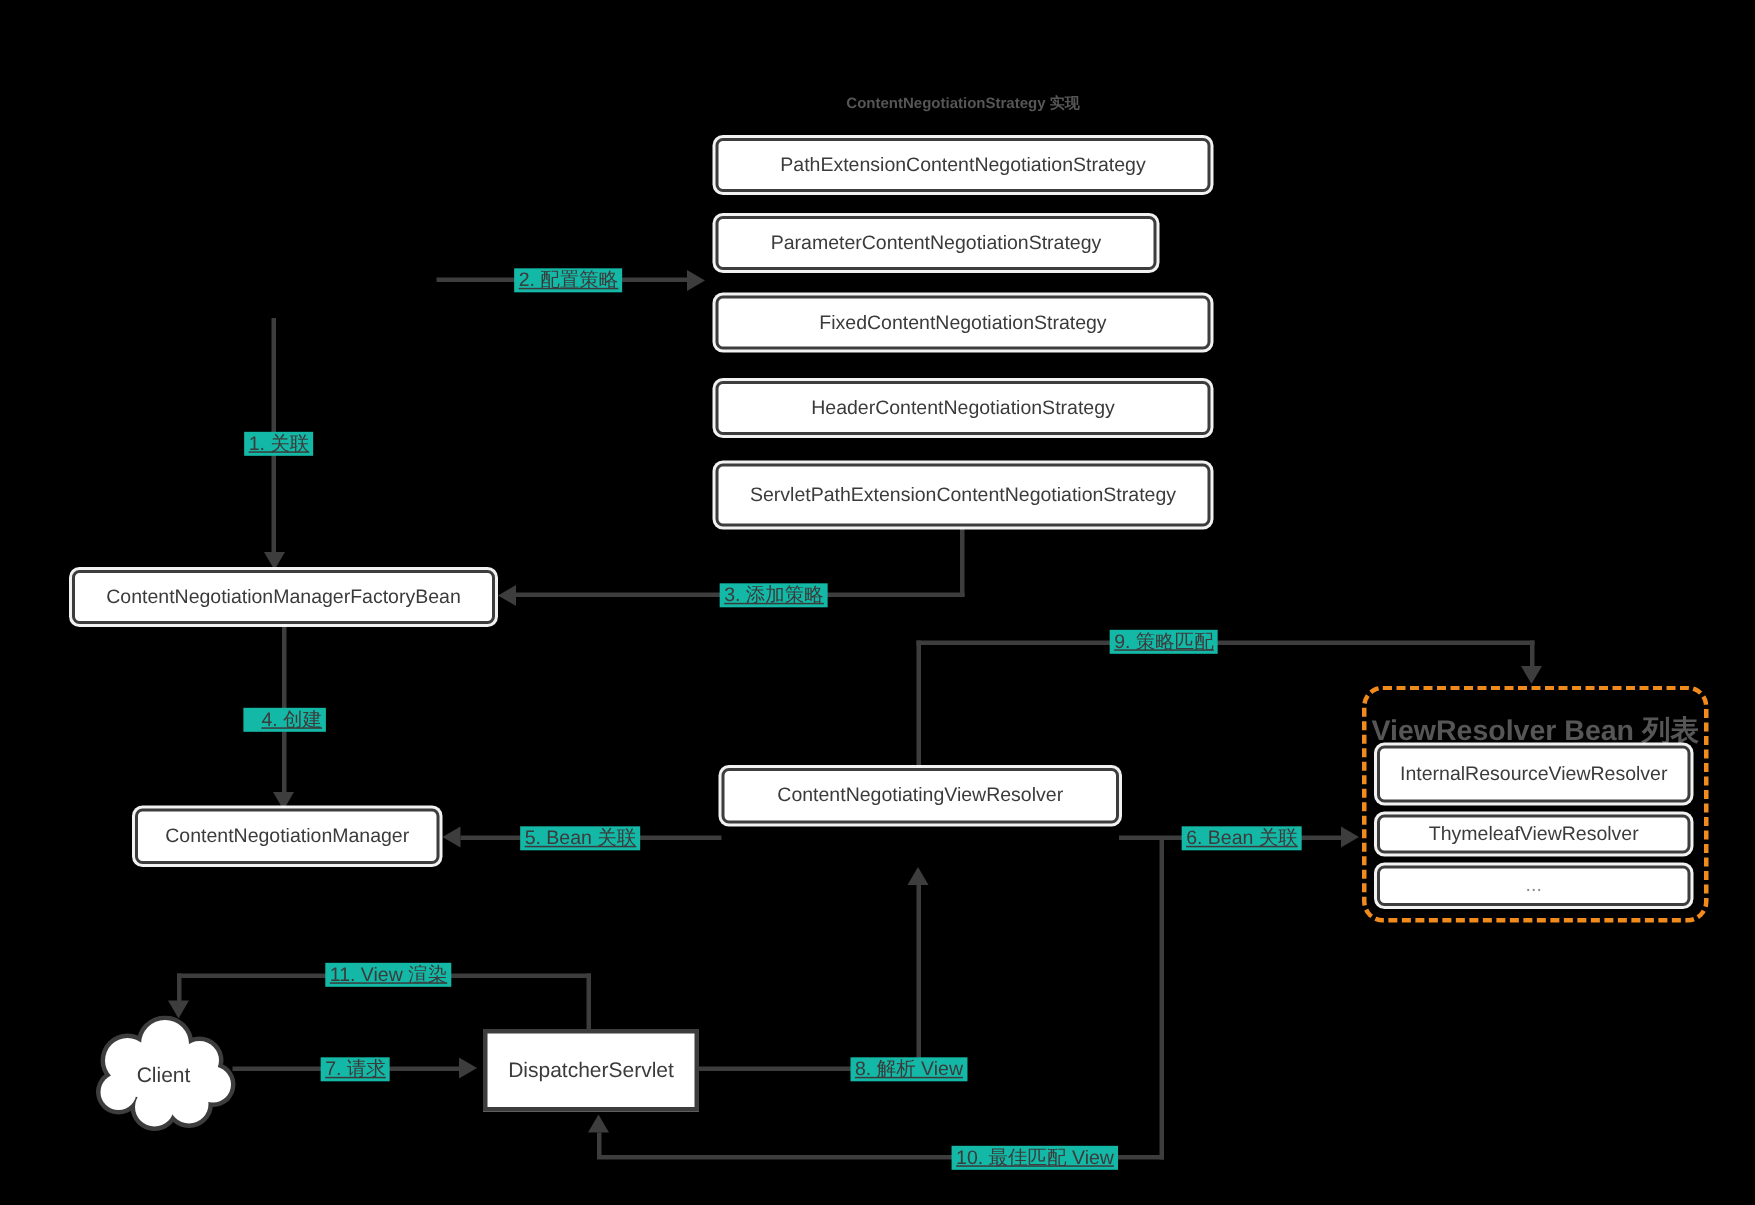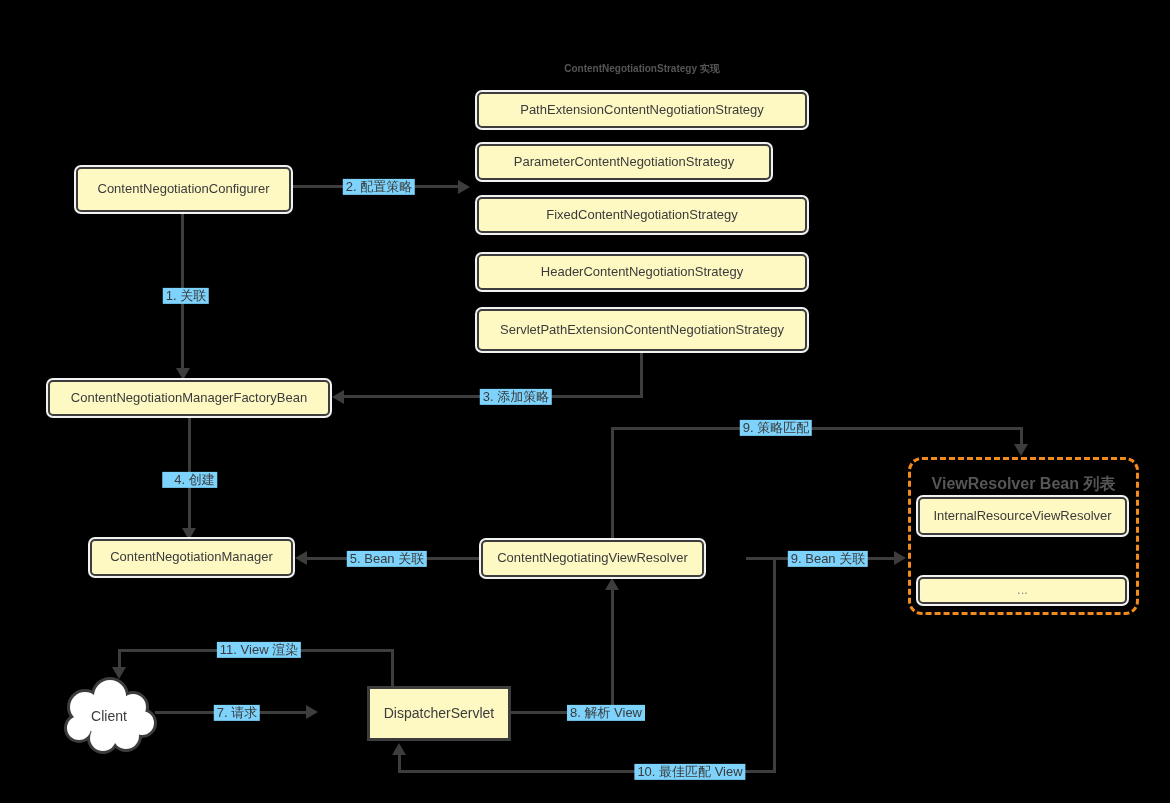--- a/index.html
+++ b/index.html
@@ -1,42 +1,42 @@
 <!DOCTYPE html>
 <html><head>
 <meta charset="utf-8">
 <style>
   html,body{margin:0;padding:0;background:#000;}
   #canvas{
     position:relative;width:1170px;height:803px;background:#000;overflow:hidden;
     font-family:"Liberation Sans","DejaVu Sans",sans-serif;
   }
   .node{
-    position:absolute;background:#fef9c3;border:2px solid #3d3d3d;border-radius:5px;
+    position:absolute;background:#ffffff;border:2px solid #3d3d3d;border-radius:5px;
     box-shadow:0 0 0 2px rgba(255,255,255,0.95);
     color:#3b3b3b;font-size:13px;line-height:1.3;
     display:flex;align-items:center;justify-content:center;text-align:right;
     box-sizing:border-box;padding:1px 6px;word-break:break-all;z-index:4;
   }
   .node.plain{border-radius:0;border-width:3px;box-shadow:none;word-break:normal;}
   .group-title{
     position:absolute;color:#565656;font-size:10px;font-weight:bold;
     text-align:center;z-index:2;
   }
   .line{position:absolute;background:#3d3d3d;z-index:1;}
   .h{height:3px;}
   .v{width:3px;}
   .ah{position:absolute;width:0;height:0;border-style:solid;z-index:3;}
   .ah.right{border-width:7px 0 7px 12px;border-color:transparent transparent transparent #3d3d3d;}
   .ah.left{border-width:7px 12px 7px 0;border-color:transparent #3d3d3d transparent transparent;}
   .ah.down{border-width:12px 7px 0 7px;border-color:#3d3d3d transparent transparent transparent;}
   .ah.up{border-width:0 7px 12px 7px;border-color:transparent transparent #3d3d3d transparent;}
   .edge-label{
-    position:absolute;transform:translate(-50%,-50%);background:#7dd3fc;color:#3b3b3b;
-    font-size:13px;line-height:1.25;padding:0 3px;white-space:nowrap;z-index:5;
+    position:absolute;transform:translate(-50%,-50%);background:#14b8a6;color:#3b3b3b;
+    font-size:13px;line-height:1.25;padding:0 3px;white-space:nowrap;z-index:5;text-decoration:underline;
   }
   .dashed-container{
     position:absolute;border:3px dashed #f28b1e;border-radius:14px;
     box-sizing:border-box;z-index:2;
   }
   .cloud{position:absolute;z-index:4;}
   .cloud-label{
     position:absolute;left:0;top:0;width:100%;height:100%;
     display:flex;align-items:center;justify-content:center;
     color:#3b3b3b;font-size:14px;z-index:5;
@@ -48,29 +48,28 @@
 <div id="canvas">
 
   <div class="group-title" style="left:477px;top:62px;width:330px;">ContentNegotiationStrategy 实现</div>
 
   <div class="node" style="left:477px;top:92px;width:330px;height:36px;">PathExtensionContentNegotiationStrategy</div>
   <div class="node" style="left:477px;top:144px;width:294px;height:36px;">ParameterContentNegotiationStrategy</div>
   <div class="node" style="left:477px;top:197px;width:330px;height:36px;">FixedContentNegotiationStrategy</div>
   <div class="node" style="left:477px;top:254px;width:330px;height:36px;">HeaderContentNegotiationStrategy</div>
   <div class="node" style="left:477px;top:309px;width:330px;height:42px;">ServletPathExtensionContentNegotiationStrategy</div>
 
-  <div class="node" style="left:76px;top:167px;width:215px;height:45px;padding:1px 8px;">ContentNegotiationConfigurer</div>
 
   <div class="node" style="left:48px;top:380px;width:282px;height:36px;">ContentNegotiationManagerFactoryBean</div>
 
   <div class="node" style="left:90px;top:539px;width:203px;height:37px;padding:1px 10px;">ContentNegotiationManager</div>
 
-  <div class="node" style="left:481px;top:540px;width:223px;height:37px;">ContentNegotiatingViewResolver</div>
+  <div class="node" style="left:481px;top:512px;width:265px;height:37px;">ContentNegotiatingViewResolver</div>
 
-  <div class="node plain" style="left:322px;top:686px;width:144px;height:55px;font-size:14px;margin-left:45px;">DispatcherServlet</div>
+  <div class="node plain" style="left:322px;top:686px;width:144px;height:55px;font-size:14px;">DispatcherServlet</div>
 
   <div class="cloud" style="left:59px;top:677px;width:100px;height:78px;">
     <svg width="100" height="78">
       <g fill="#3d3d3d">
         <circle cx="26" cy="30" r="18"></circle>
           <circle cx="51" cy="19" r="19"></circle>
         <circle cx="74" cy="30" r="16"></circle>
           <circle cx="83" cy="46" r="15"></circle>
         <circle cx="67" cy="59" r="16"></circle>
           <circle cx="44" cy="61" r="16"></circle>
@@ -84,23 +83,24 @@
         <circle cx="67" cy="59" r="13"></circle>
           <circle cx="44" cy="61" r="13"></circle>
         <circle cx="20" cy="51" r="12"></circle>
         <ellipse cx="50" cy="42" rx="26" ry="17"></ellipse>
       </g>
     </svg>
     <div class="cloud-label">Client</div>
   </div>
 
   <div class="dashed-container" style="left:908px;top:457px;width:231px;height:158px;"></div>
-  <div class="group-title" style="left:908px;top:474px;width:231px;font-size:16px;">ViewResolver Bean 列表</div>
+  <div class="group-title" style="left:908px;top:474px;width:231px;font-size:19px;">ViewResolver Bean 列表</div>
 
   <div class="node" style="left:918px;top:497px;width:209px;height:38px;">InternalResourceViewResolver</div>
+  <div class="node" style="left:918px;top:543px;width:209px;height:26px;">ThymeleafViewResolver</div>
   <div class="node" style="left:918px;top:577px;width:209px;height:27px;color:#8a8a8a;">...</div>
 
   <div class="line v" style="left:181px;top:212px;height:158px;"></div>
   <div class="ah down" style="left:176px;top:368px;"></div>
   <div class="edge-label" style="left:186px;top:296px;">1. 关联</div>
 
   <div class="line h" style="left:291px;top:185px;width:168px;"></div>
   <div class="ah right" style="left:458px;top:180px;"></div>
   <div class="edge-label" style="left:379px;top:187px;">2. 配置策略</div>
 
@@ -112,21 +112,21 @@
   <div class="line v" style="left:188px;top:416px;height:116px;"></div>
   <div class="ah down" style="left:182px;top:528px;"></div>
   <div class="edge-label" style="left:190px;top:480px;padding-left:12px;">4. 创建</div>
 
   <div class="line h" style="left:307px;top:557px;width:174px;"></div>
   <div class="ah left" style="left:295px;top:551px;"></div>
   <div class="edge-label" style="left:387px;top:559px;">5. Bean 关联</div>
 
   <div class="line h" style="left:746px;top:557px;width:149px;"></div>
   <div class="ah right" style="left:894px;top:551px;"></div>
-  <div class="edge-label" style="left:828px;top:559px;">9. Bean 关联</div>
+  <div class="edge-label" style="left:828px;top:559px;">6. Bean 关联</div>
 
   <div class="line h" style="left:155px;top:711px;width:152px;"></div>
   <div class="ah right" style="left:306px;top:705px;"></div>
   <div class="edge-label" style="left:237px;top:713px;">7. 请求</div>
 
   <div class="line h" style="left:466px;top:711px;width:148px;"></div>
   <div class="line v" style="left:611px;top:589px;height:124px;"></div>
   <div class="ah up" style="left:605px;top:578px;"></div>
   <div class="edge-label" style="left:606px;top:713px;">8. 解析 View</div>
 

